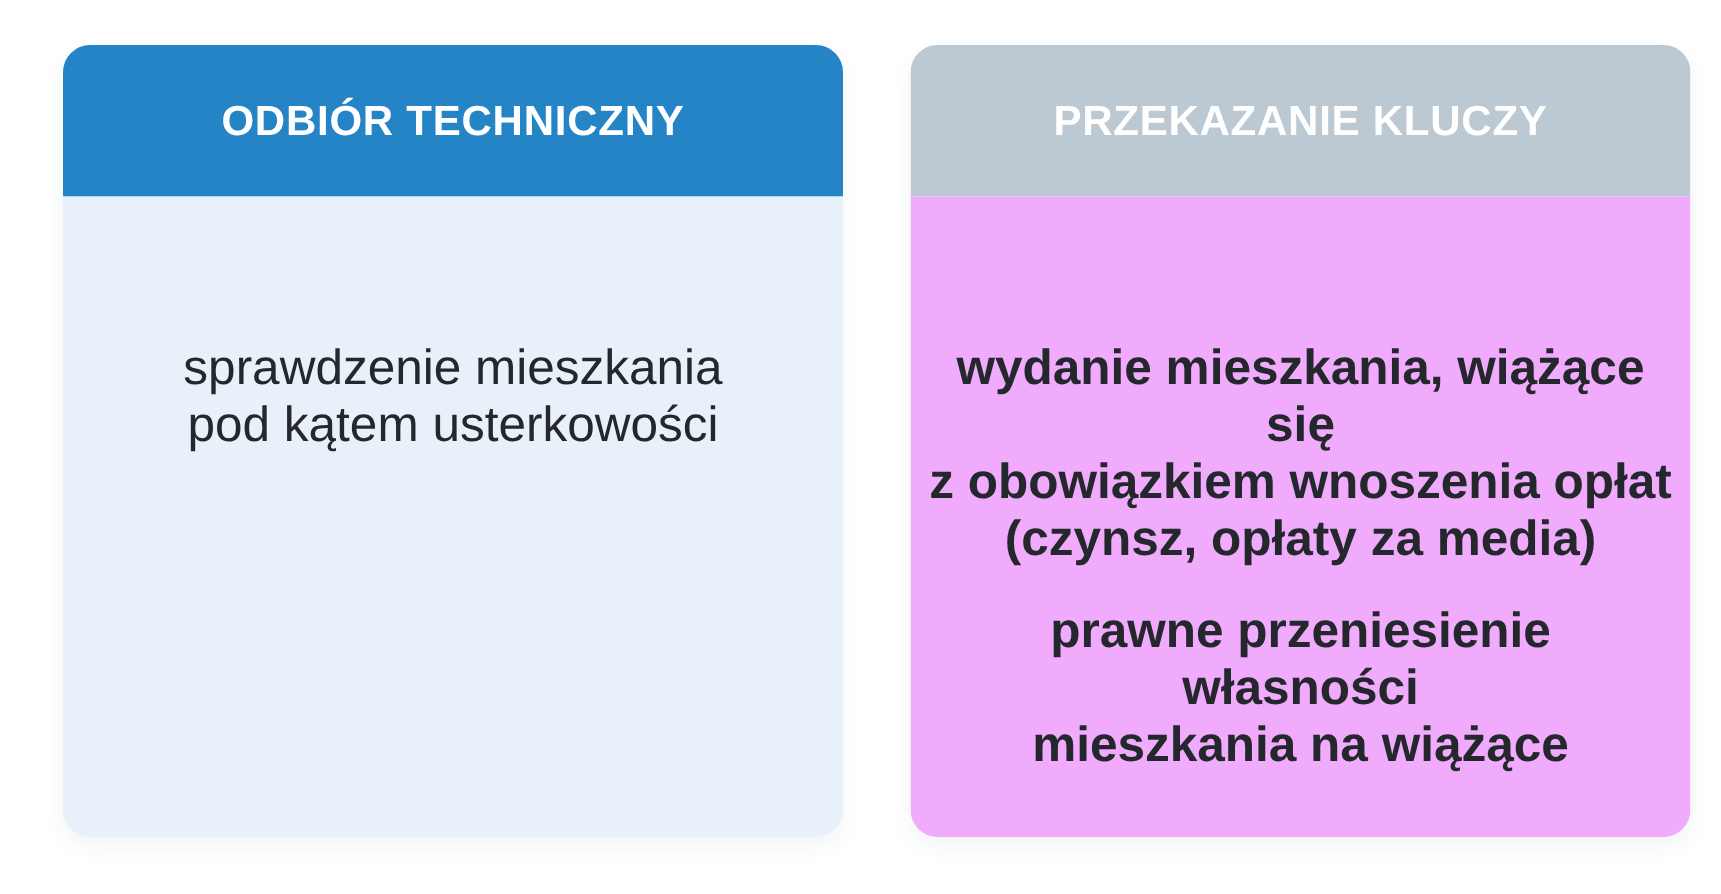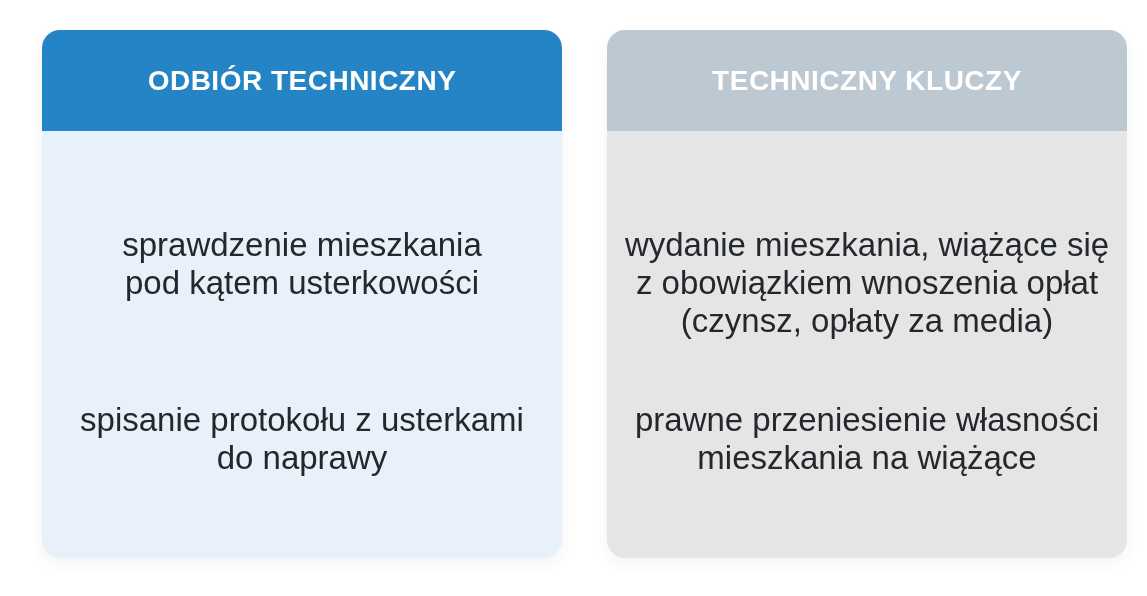--- a/index.html
+++ b/index.html
@@ -58,30 +58,28 @@
 
 <div class="canvas">
 
   <div class="card card-left">
     <div class="card-header" style="background: rgb(37, 132, 198);">
       <div class="card-title">ODBIÓR TECHNICZNY</div>
     </div>
     <div class="card-body" style="background: rgb(232, 240, 249);">
       <p class="card-item item-1">sprawdzenie mieszkania
 pod kątem usterkowości</p>
-      <p class="card-item item-2">spisanie protokołu z usterkami
-do naprawy</p>
     </div>
   </div>
 
   <div class="card card-right">
     <div class="card-header" style="background: rgb(188, 200, 210);">
-      <div class="card-title">TECHNICZNY KLUCZY</div>
+      <div class="card-title">PRZEKAZANIE KLUCZY</div>
     </div>
-    <div class="card-body" style="background: #e5e5e5;">
+    <div class="card-body" style="background: #f0abfc; font-weight: bold;">
       <p class="card-item item-1">wydanie mieszkania, wiążące się
 z obowiązkiem wnoszenia opłat
 (czynsz, opłaty za media)</p>
       <p class="card-item item-2">prawne przeniesienie własności
 mieszkania na wiążące</p>
     </div>
   </div>
 
 </div>
 

